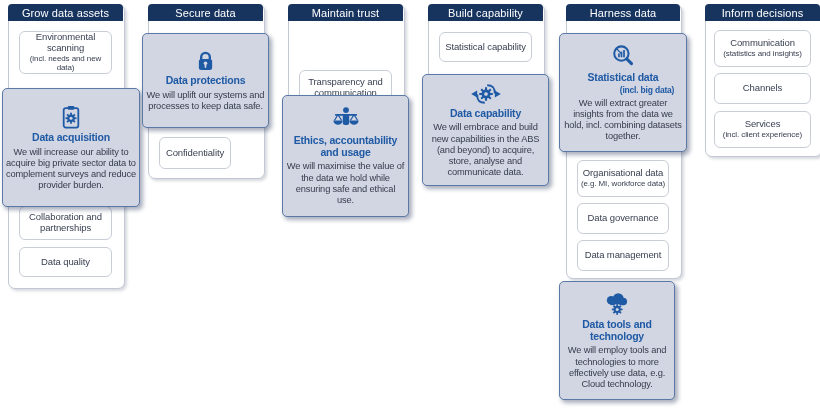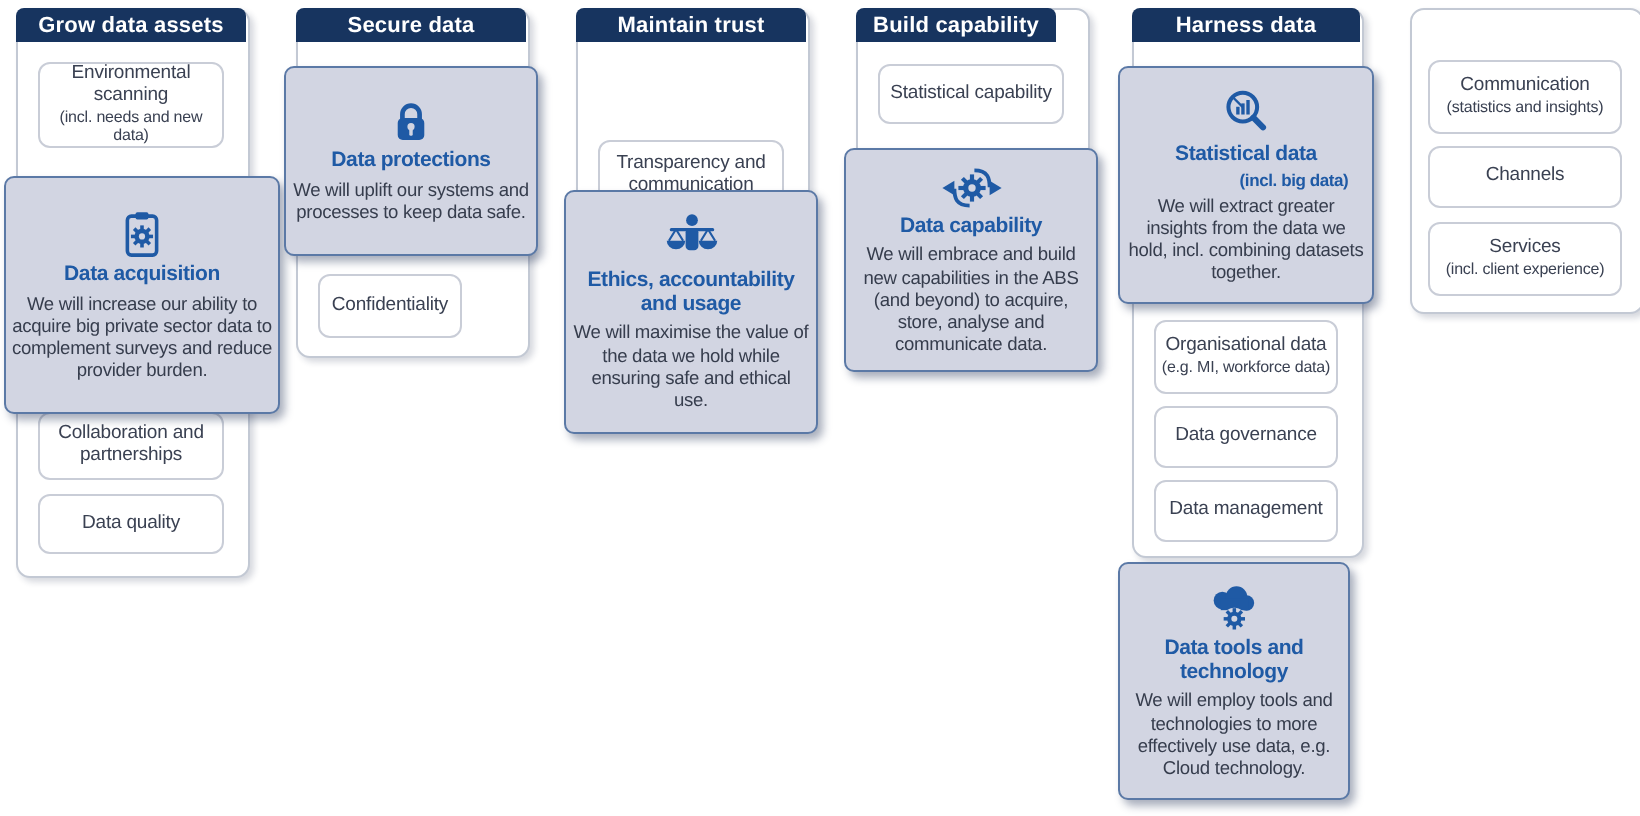--- a/index.html
+++ b/index.html
@@ -1,20 +1,20 @@
 <!DOCTYPE html>
 <html><head>
 <meta charset="utf-8">
 <style>
   html,body{margin:0;padding:0;background:#fff;}
   .canvas{position:relative;width:820px;height:408px;background:#fff;overflow:hidden;
           font-family:"Liberation Sans","DejaVu Sans",sans-serif;}
   .col-body{position:absolute;background:#fff;border:1px solid #c3c9d4;border-radius:7px;
             box-shadow:2px 2px 3px rgba(30,40,70,.18);}
-  .col-header{position:absolute;height:17px;background:#17345f;color:#fff;font-weight:bold;
+  .col-header{position:absolute;height:17px;background:#17345f;color:#fff;font-weight:normal;
               font-size:11px;display:flex;align-items:center;justify-content:center;
               border-radius:4px 4px 0 0;letter-spacing:.1px;z-index:2;}
   .pbox{position:absolute;background:#fff;border:1px solid #c9cdd7;border-radius:6px;
         display:flex;flex-direction:column;align-items:center;justify-content:center;
         text-align:center;padding:2px;box-sizing:border-box;z-index:3;}
   .pbox-label{font-size:9.5px;color:#3a4152;line-height:1.15;letter-spacing:-.1px;}
   .pbox-sub{font-size:8px;color:#3a4152;line-height:1.1;margin-top:1px;letter-spacing:-.1px;}
   .hbox{position:absolute;background:#d2d5e2;border:1.4px solid #5b79a6;border-radius:5px;
         box-shadow:2.5px 3px 4px rgba(40,55,90,.4);display:flex;flex-direction:column;
         align-items:center;justify-content:center;text-align:center;padding:5px 3px;
@@ -34,22 +34,23 @@
   <div class="col-body" style="left:8px;top:4px;width:115px;height:283px"></div>
   <div class="col-body" style="left:148px;top:4px;width:115px;height:173px"></div>
   <div class="col-body" style="left:288px;top:4px;width:115px;height:112px"></div>
   <div class="col-body" style="left:428px;top:4px;width:115px;height:76px"></div>
   <div class="col-body" style="left:566px;top:4px;width:114px;height:273px"></div>
   <div class="col-body" style="left:705px;top:4px;width:115px;height:151px"></div>
 
   <div class="col-header" style="left:8px;top:4px;width:115px">Grow data assets</div>
   <div class="col-header" style="left:148px;top:4px;width:115px">Secure data</div>
   <div class="col-header" style="left:288px;top:4px;width:115px">Maintain trust</div>
-  <div class="col-header" style="left:428px;top:4px;width:100px">Build capability</div>
+  <div class="col-header" style="left:428px;top:4px;width:115px">Build capability</div>
   <div class="col-header" style="left:566px;top:4px;width:114px">Harness data</div>
+  <div class="col-header" style="left:705px;top:4px;width:115px">Inform decisions</div>
 
   <div class="pbox" style="left:19px;top:31px;width:93px;height:43px">
     <div class="pbox-label">Environmental scanning</div>
     <div class="pbox-sub">(incl. needs and new data)</div>
   </div>
   <div class="pbox" style="left:19px;top:206px;width:93px;height:34px">
     <div class="pbox-label">Collaboration and partnerships</div>
   </div>
   <div class="pbox" style="left:19px;top:247px;width:93px;height:30px">
     <div class="pbox-label">Data quality</div>

